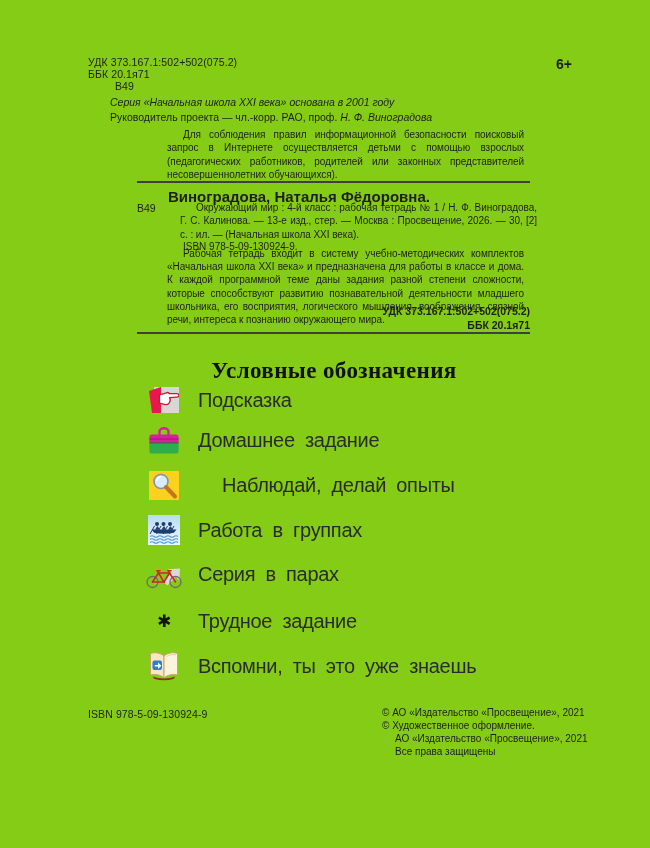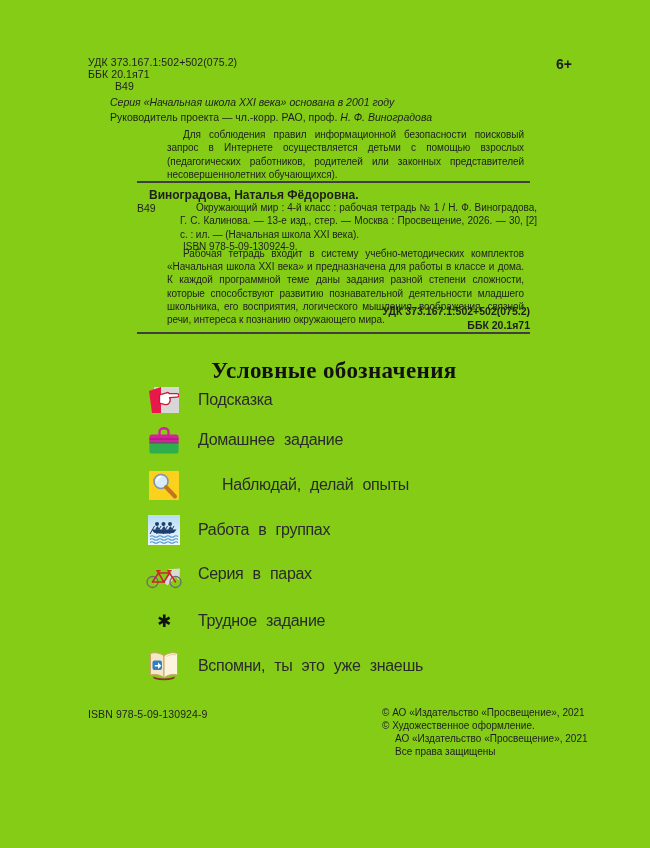--- a/index.html
+++ b/index.html
@@ -15,36 +15,36 @@
   
   .series{position:absolute;left:110px;top:95px;width:430px;text-align:left;font-size:10.5px;line-height:15px;}
   .italic{font-style:italic;}
   
   .safety{position:absolute;left:167px;top:128px;width:357px;margin:0;font-size:10px;line-height:13.4px;
           text-align:justify;text-indent:16px;letter-spacing:-.05px;}
   
   .rule{position:absolute;left:137px;width:393px;height:1.6px;background:#3f3f3f;}
   .rule1{top:181px;} .rule2{top:332px;}
   
-  .bib-author{position:absolute;left:149px;top:188px;font-size:12px;font-weight:bold;}
+  .bib-author{position:absolute;left:168px;top:188px;font-size:15px;font-weight:bold;}
   .bib-code{position:absolute;left:137px;top:202px;font-size:10.5px;}
   .bib-desc{position:absolute;left:180px;top:201px;width:357px;margin:0;font-size:10px;line-height:13.3px;
             text-align:justify;text-indent:16px;letter-spacing:-.05px;}
   .bib-isbn{position:absolute;left:183px;top:241px;font-size:10px;}
   .bib-ann{position:absolute;left:167px;top:247px;width:357px;margin:0;font-size:10px;line-height:13.2px;
            text-align:justify;text-indent:16px;letter-spacing:-.05px;}
   .bib-meta{position:absolute;left:137px;top:305px;width:393px;text-align:right;font-size:10.5px;
             font-weight:bold;line-height:13.5px;}
   
   .legend-title{position:absolute;left:137px;top:342px;width:362px;margin:16px;text-align:center;
                 font-family:"Liberation Serif","DejaVu Serif",serif;font-size:23px;font-weight:bold;
                 letter-spacing:.4px;color:#111;}
   .legend-item{position:absolute;left:144px;height:36px;display:flex;align-items:center;}
   .legend-icon{width:40px;display:flex;justify-content:center;align-items:center;}
-  .legend-label{margin-left:14px;font-size:16px;letter-spacing:-.3px;word-spacing:5px;color:#2a2a2a;white-space:nowrap;text-align:center;}
+  .legend-label{margin-left:14px;font-size:20px;letter-spacing:-.3px;word-spacing:5px;color:#2a2a2a;white-space:nowrap;text-align:center;}
   .li-1{top:382px;} .li-2{top:422px;} .li-3{top:467px;gap:24px;} .li-4{top:512px;}
   .li-5{top:556px;} .li-6{top:603px;} .li-7{top:648px;}
   .asterisk{font-size:17px;color:#111;line-height:1;}
   
   .footer-isbn{position:absolute;left:88px;top:708px;font-size:10.5px;font-weight:normal;letter-spacing:.1px;}
   .copyright{position:absolute;left:382px;top:706px;font-size:10px;line-height:13px;}
   .copyright .indent{padding-left:13px;}
 </style>
 </head>
 <body>

